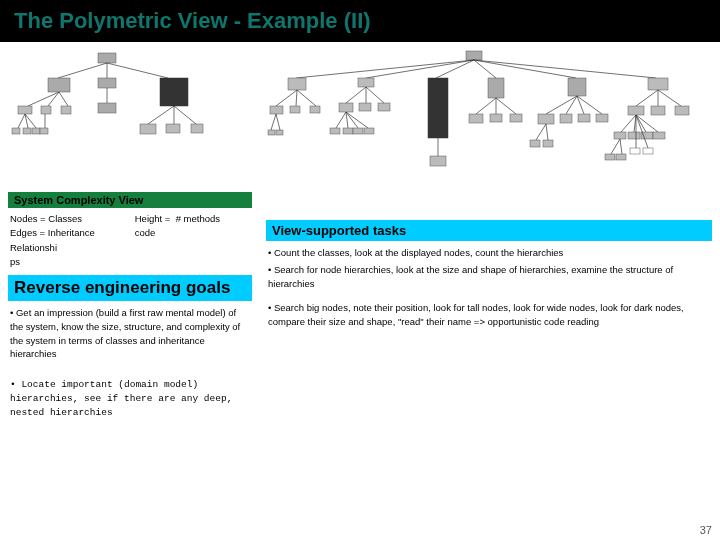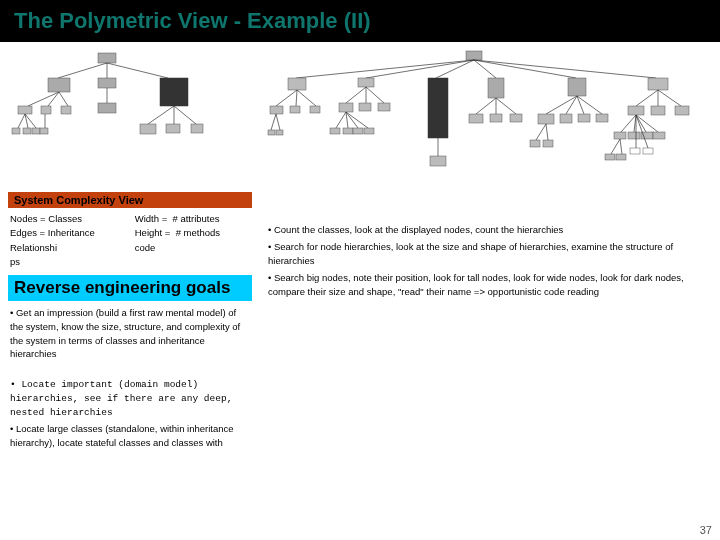--- a/index.html
+++ b/index.html
@@ -32,21 +32,21 @@
     #left-panel {
       width: 260px;
       flex-shrink: 0;
       padding: 6px 8px 0 8px;
       display: flex;
       flex-direction: column;
     }
 
     
     #system-complexity-label {
-      background: #c2410c;
+      background: #15803d;
       font-size: 11px;
       font-weight: bold;
       padding: 2px 6px;
       margin-top: 4px;
       display: inline-block;
       width: 100%;
     }
 
     
     #node-edge-desc {
@@ -208,34 +208,32 @@
     </div>
 
     <div id="node-edge-desc">
       <div>
         <div>Nodes = Classes</div>
         <div>Edges = Inheritance</div>
         <div>Relationshi</div>
         <div>ps</div>
       </div>
       <div>
-        <div><span>Width =</span>&nbsp;&nbsp;<span># attributes</span></div>
         <div><span>Height =</span>&nbsp;&nbsp;<span># methods</span></div>
         <div>code</div>
       </div>
     </div>
 
     <div id="reverse-goals-label">
       <span>Reverse engineering goals</span>
     </div>
 
     <div id="reverse-goals-text">
       <div>• Get an impression (build a first raw mental model) of the system, know the size, structure, and complexity of the system in terms of classes and inheritance hierarchies</div>
       <div style="margin-top:17px;font-family:Liberation Mono, monospace;">• Locate important (domain model) hierarchies, see if there are any deep, nested hierarchies</div>
-      <div style="margin-top:3px;">• Locate large classes (standalone, within inheritance hierarchy), locate stateful classes and classes with</div>
     </div>
   </div>
 
   <div id="right-panel">
 
     <div id="tree-diagram">
       <svg class="tree-svg" width="440" height="175">
 
         <rect x="200" y="3" width="16" height="9" class="node-rect"></rect>
 
@@ -325,25 +323,28 @@
         <rect x="350" y="106" width="10" height="6" class="node-rect-small"></rect>
 
         <line x1="370" y1="67" x2="370" y2="100" class="edge-line"></line>
         <rect x="364" y="100" width="10" height="6" class="node-rect-white"></rect>
         <line x1="370" y1="67" x2="382" y2="100" class="edge-line"></line>
         <rect x="377" y="100" width="10" height="6" class="node-rect-white"></rect>
 
       </svg>
     </div>
 
+    <div id="view-tasks-label">
+      <span>View-supported tasks</span>
+    </div>
 
     <div id="view-tasks-text">
       <div>• Count the classes, look at the displayed nodes, count the hierarchies</div>
       <div style="margin-top:3px;">• Search for node hierarchies, look at the size and shape of hierarchies, examine the structure of hierarchies</div>
-      <div style="margin-top:4px;">• Search big nodes, note their position, look for tall nodes, look for wide nodes, look for dark nodes, compare their size and shape, "read" their name =&gt; opportunistic code reading</div>
+      <div style="margin-top:11px;">• Search big nodes, note their position, look for tall nodes, look for wide nodes, look for dark nodes, compare their size and shape, "read" their name =&gt; opportunistic code reading</div>
     </div>
   </div>
 
 </div>
 
 <div id="page-number">
   <span>37</span>
 </div>
 
 </body></html>

